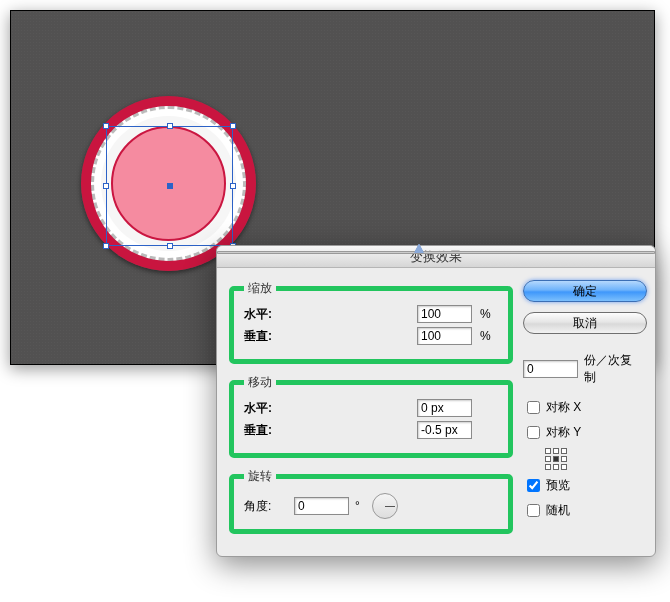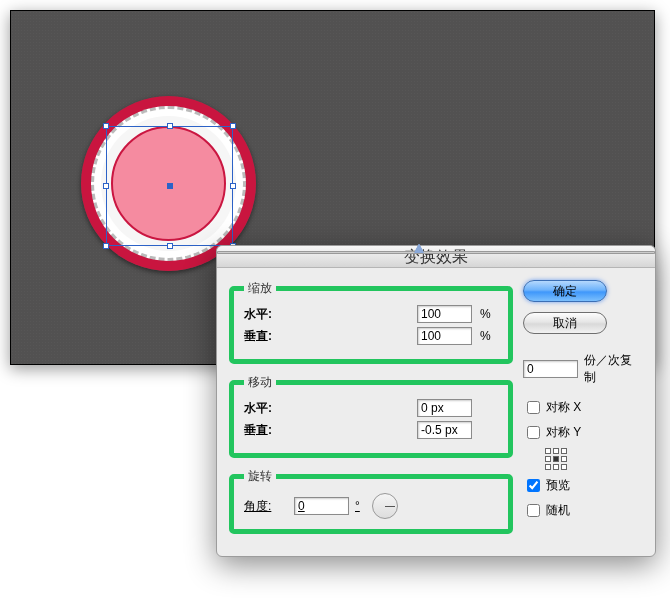--- a/index.html
+++ b/index.html
@@ -91,21 +91,21 @@
     border-radius: 6px;
     box-shadow: 0 8px 30px rgba(0,0,0,0.45);
   }
   .titlebar {
     height: 22px;
     background: linear-gradient(#f7f7f7,#d6d6d6);
     border-bottom: 1px solid #b5b5b5;
     border-radius: 6px 6px 0 0;
     text-align: center;
     line-height: 22px;
-    font-size: 16px;
+    font-size: 13px;
     color: #333;
   }
   .body {
     padding: 12px;
     display: flex;
   }
   .left-col { flex: 1; }
   .right-col { width: 130px; padding-left: 10px; }
 
   fieldset {
@@ -148,21 +148,21 @@
     border: 1px solid #8b8b8b;
     background: #fff;
     padding: 0 3px;
     font-size: 12px;
     box-shadow: inset 1px 1px 2px rgba(0,0,0,0.2);
   }
   .unit { margin-left: 8px; width: 18px; }
 
   .macbtn {
     display: block;
-    width: 84px;
+    width: 124px;
     height: 22px;
     border-radius: 11px;
     border: 1px solid #6f6f6f;
     text-align: center;
     line-height: 20px;
     margin-bottom: 10px;
     font-size: 12px;
     cursor: pointer;
   }
   .macbtn.primary {
@@ -197,21 +197,21 @@
     grid-template-columns:repeat(3,6px);
     grid-template-rows:repeat(3,6px);
     gap:2px;
   }
   .ninepoint span {
     background:#fff;
     border:1px solid #666;
   }
   .ninepoint span.sel{background:#333;}
 
-  .rotate-row {display:flex;align-items:center;text-decoration:underline;}
+  .rotate-row {display:flex;align-items:center;}
   .rotate-row label{width:50px;}
   .rotdeg{margin:0 6px;}
   .angle-dial {
     width:26px;height:26px;
     border:1px solid #999;
     border-radius:50%;
     background:linear-gradient(#f5f5f5,#ddd);
     position:relative;
     margin-left:6px;
   }

